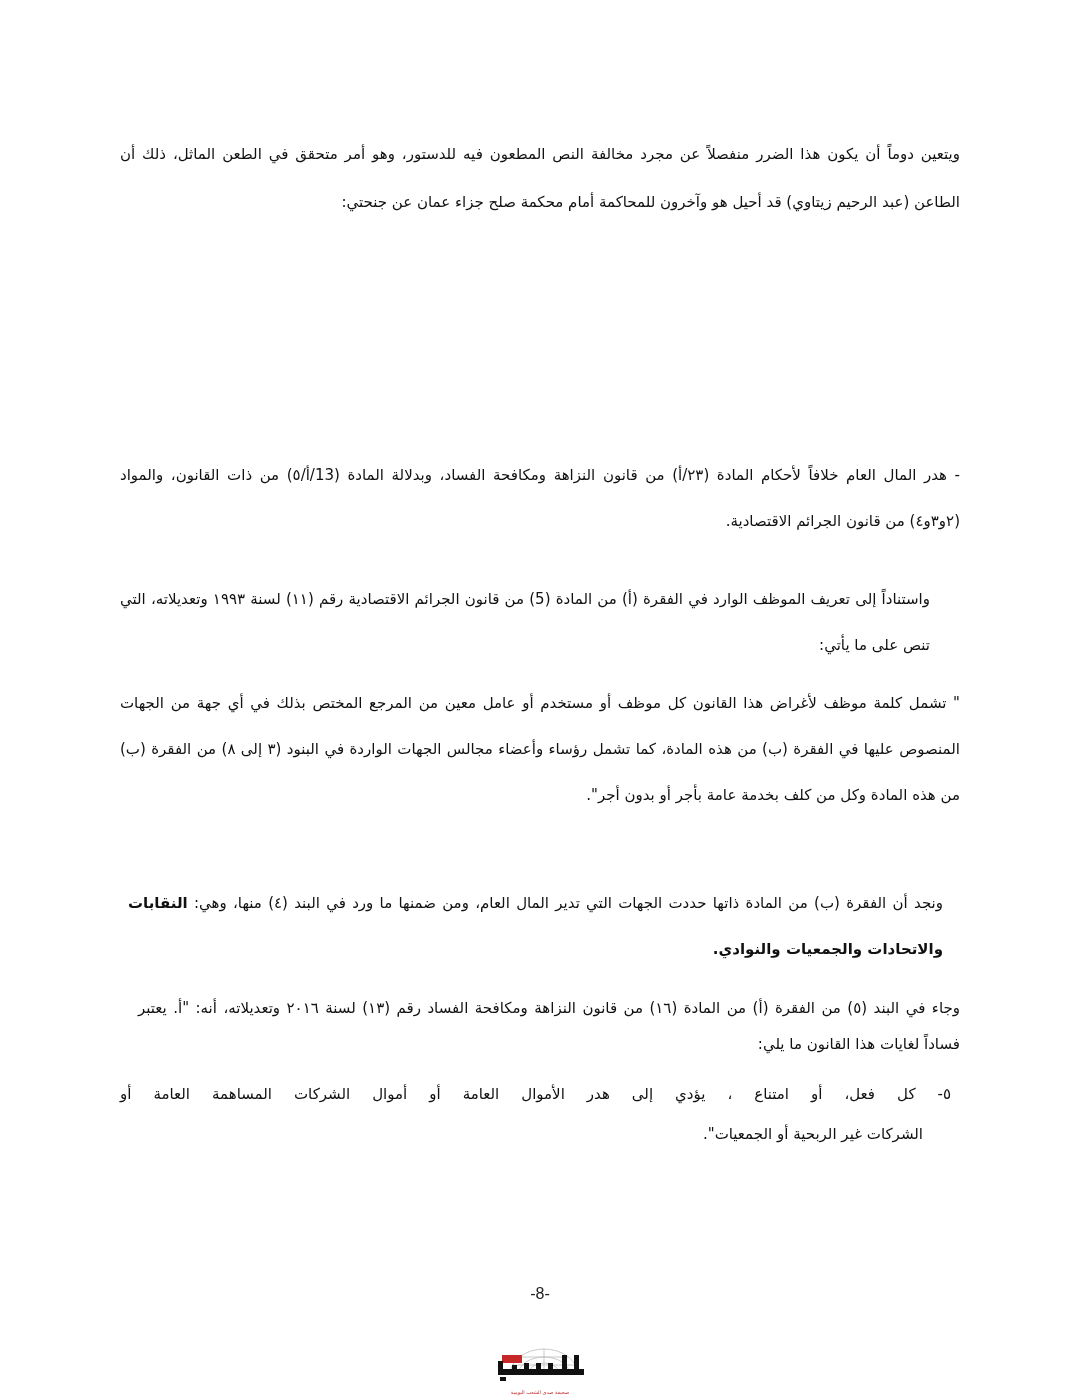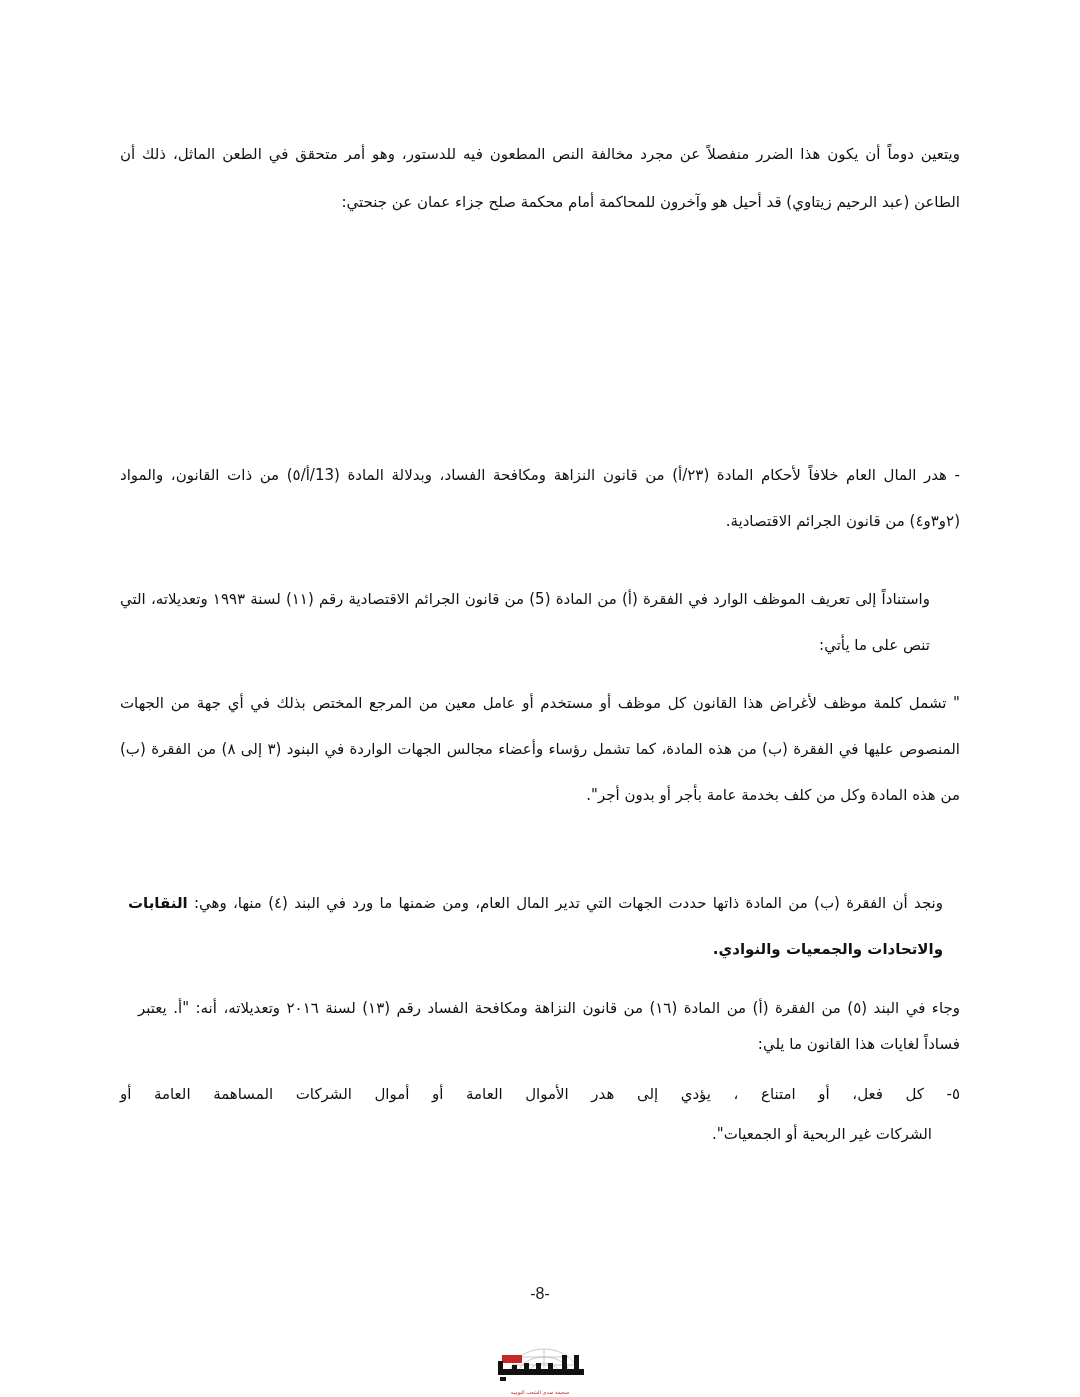--- a/index.html
+++ b/index.html
@@ -25,21 +25,21 @@
     margin: 0;
     padding: 0;
   }
   .p1 { position: absolute; top: 130px; left: 120px; right: 120px; line-height: 48px; }
   .p2 { position: absolute; top: 298px; left: 120px; right: 120px; line-height: 48px; }
   .p3 { position: absolute; top: 452px; left: 120px; right: 120px; line-height: 46px; }
   .p4 { position: absolute; top: 576px; left: 120px; right: 120px; line-height: 46px; padding-right: 30px; }
   .p5 { position: absolute; top: 680px; left: 120px; right: 120px; line-height: 46px; }
   .p6 { position: absolute; top: 880px; left: 120px; right: 107px; line-height: 46px; padding-right: 30px; margin-left: 8px; }
   .p7 { position: absolute; top: 990px; left: 120px; right: 120px; line-height: 36px; margin-left: 18px; }
-  .p8 { position: absolute; top: 1074px; left: 120px; right: 120px; line-height: 40px; }
+  .p8 { position: absolute; top: 1074px; left: 120px; right: 129px; line-height: 40px; }
   .block {
     direction: rtl;
     text-align: justify;
     text-align-last: right;
     font-size: 15px;
     font-family: "DejaVu Sans", sans-serif;
   }
   .indent-block {
     direction: rtl;
     text-align: right;

